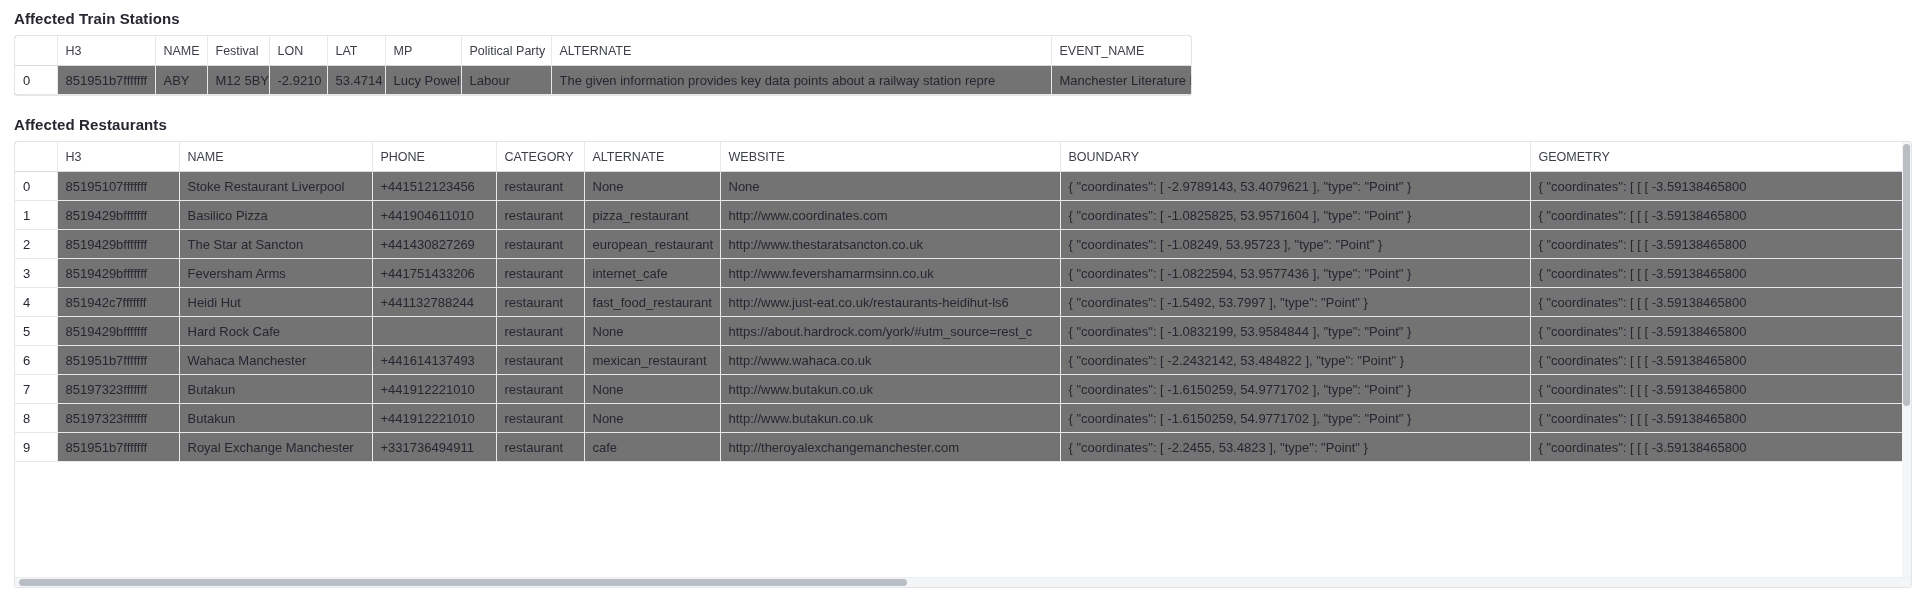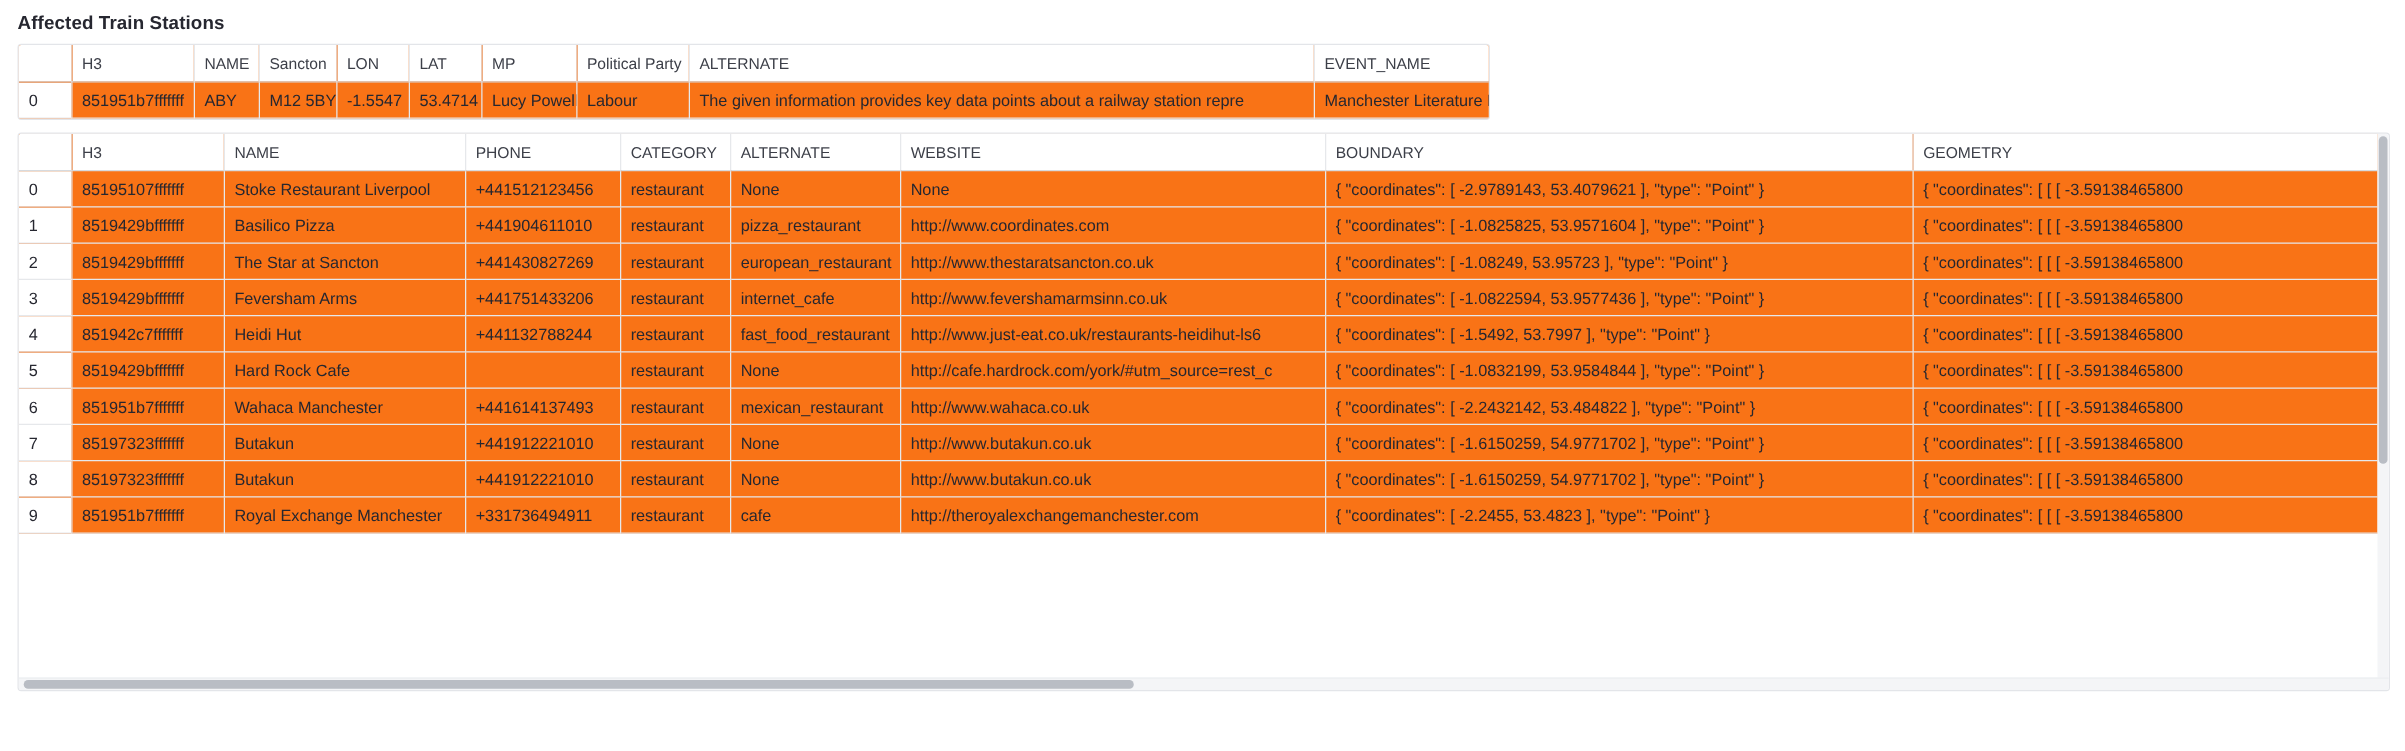--- a/index.html
+++ b/index.html
@@ -31,21 +31,21 @@
     border: 1px solid #e3e5e9;
     border-radius: 3px;
     background: #ffffff;
     overflow: hidden;
     position: relative;
   }
   table.grid {
     border-collapse: collapse;
     table-layout: fixed;
     font-size: 13px;
-    background: #f97316;
+    background: #737373;
   }
   table.grid th, table.grid td {
     border-right: 1px solid #e6e8eb;
     border-bottom: 1px solid #e6e8eb;
     padding: 0 8px;
     height: 28px;
     vertical-align: middle;
     text-align: left;
     overflow: hidden;
     white-space: nowrap;
@@ -165,51 +165,52 @@
               <col class="c-mp">
               <col class="c-party">
             <col class="c-alt">
               <col class="c-event">
           </colgroup>
           <thead>
             <tr>
               <th class="rownum"></th>
               <th>H3</th>
               <th>NAME</th>
-              <th>Sancton</th>
+              <th>Festival</th>
               <th>LON</th>
               <th>LAT</th>
               <th>MP</th>
               <th>Political Party</th>
               <th>ALTERNATE</th>
               <th>EVENT_NAME</th>
 
             </tr>
           </thead>
           <tbody>
             <tr>
               <td class="rownum">0</td>
               <td>851951b7fffffff</td>
               <td>ABY</td>
               <td>M12 5BY</td>
-              <td>-1.5547</td>
+              <td>-2.9210</td>
               <td>53.4714</td>
               <td>Lucy Powell</td>
               <td>Labour</td>
               <td>The given information provides key data points about a railway station repre</td>
               <td>Manchester Literature Festival</td>
 
             </tr>
           </tbody>
         </table>
       </div>
     </div>
   </div>
 
   <div class="section" style="padding-top:10px;">
+    <div class="section-title">Affected Restaurants</div>
     <div class="table-wrap" style="width:1896px; height:445px;">
       <div class="scroll-x" style="width:1887px; height:444px;">
         <table class="grid" id="rest-table" style="width:1895px;">
           <colgroup>
             <col class="c-row">
               <col class="c-h3">
               <col class="c-name">
               <col class="c-phone">
             <col class="c-cat">
               <col class="c-alt">
@@ -286,21 +287,21 @@
                 <td class="geom">{  "coordinates": [    -1.5492,    53.7997  ],  "type": "Point" }</td>
                 <td class="geom" style="border-right: none;">{  "coordinates": [    [      [        -3.59138465800</td>
               </tr>
               <tr>
                 <td class="rownum">5</td>
                 <td>8519429bfffffff</td>
                 <td>Hard Rock Cafe</td>
                 <td></td>
                 <td>restaurant</td>
                 <td class="none-val">None</td>
-                <td>http://cafe.hardrock.com/york/#utm_source=rest_c</td>
+                <td>https://about.hardrock.com/york/#utm_source=rest_c</td>
                 <td class="geom">{  "coordinates": [    -1.0832199,    53.9584844  ],  "type": "Point" }</td>
                 <td class="geom" style="border-right: none;">{  "coordinates": [    [      [        -3.59138465800</td>
               </tr>
               <tr>
                 <td class="rownum">6</td>
                 <td>851951b7fffffff</td>
                 <td>Wahaca Manchester</td>
                 <td>+441614137493</td>
                 <td>restaurant</td>
                 <td>mexican_restaurant</td>

